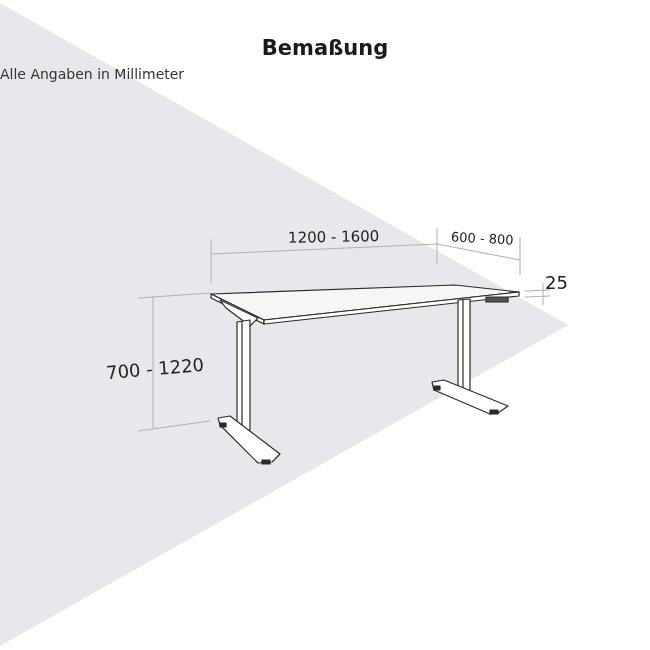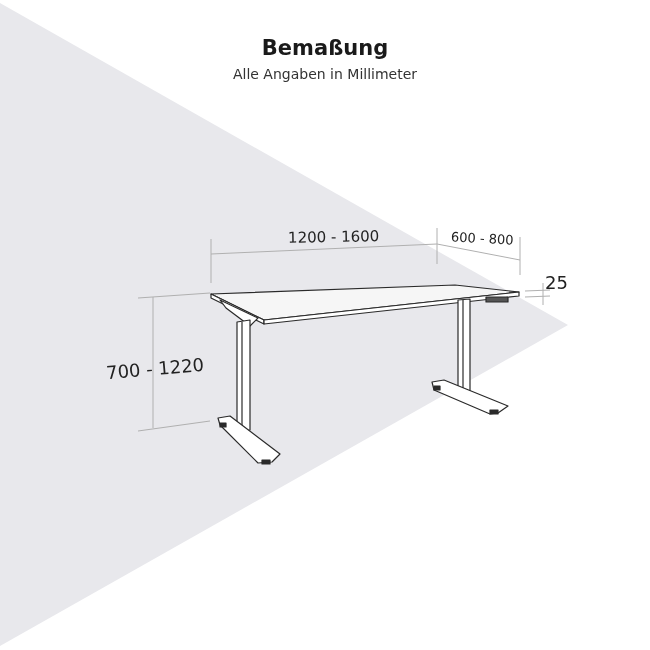--- a/index.html
+++ b/index.html
@@ -1,19 +1,19 @@
 <!DOCTYPE html>
 <html><head>
 <meta charset="utf-8">
 <style>
   html, body { margin:0; padding:0; background:#ffffff; }
   body { width:650px; height:650px; position:relative; overflow:hidden; font-family:"Liberation Sans", sans-serif; }
   .bg { position:absolute; left:0; top:0; }
   .title { position:absolute; left:0; width:650px; top:36px; text-align:center; font-size:21px; font-weight:bold; color:#1a1a1a; font-family:"DejaVu Sans", sans-serif; }
-  .subtitle { position:absolute; left:0; width:650px; top:66px; text-align:center; font-size:14px; color:#333; font-family:"DejaVu Sans", sans-serif; }
+  .subtitle { position:absolute; left:0; width:650px; top:66px; font-size:14px; color:#333; font-family:"DejaVu Sans", sans-serif; }
   .dim { position:absolute; color:#222; font-family:"DejaVu Sans", sans-serif; white-space:nowrap; }
   .dim-w { left:288px; top:228px; font-size:15px; transform:rotate(-1deg); }
   .dim-d { left:451px; top:231px; font-size:13px; transform:rotate(3deg); }
   .dim-t { left:545px; top:272px; font-size:18px; }
   .dim-h { left:106px; top:358px; font-size:18px; transform:rotate(-5deg); }
 </style>
 </head>
 <body>
 
 <svg class="bg" width="650" height="650" viewBox="0 0 650 650">

